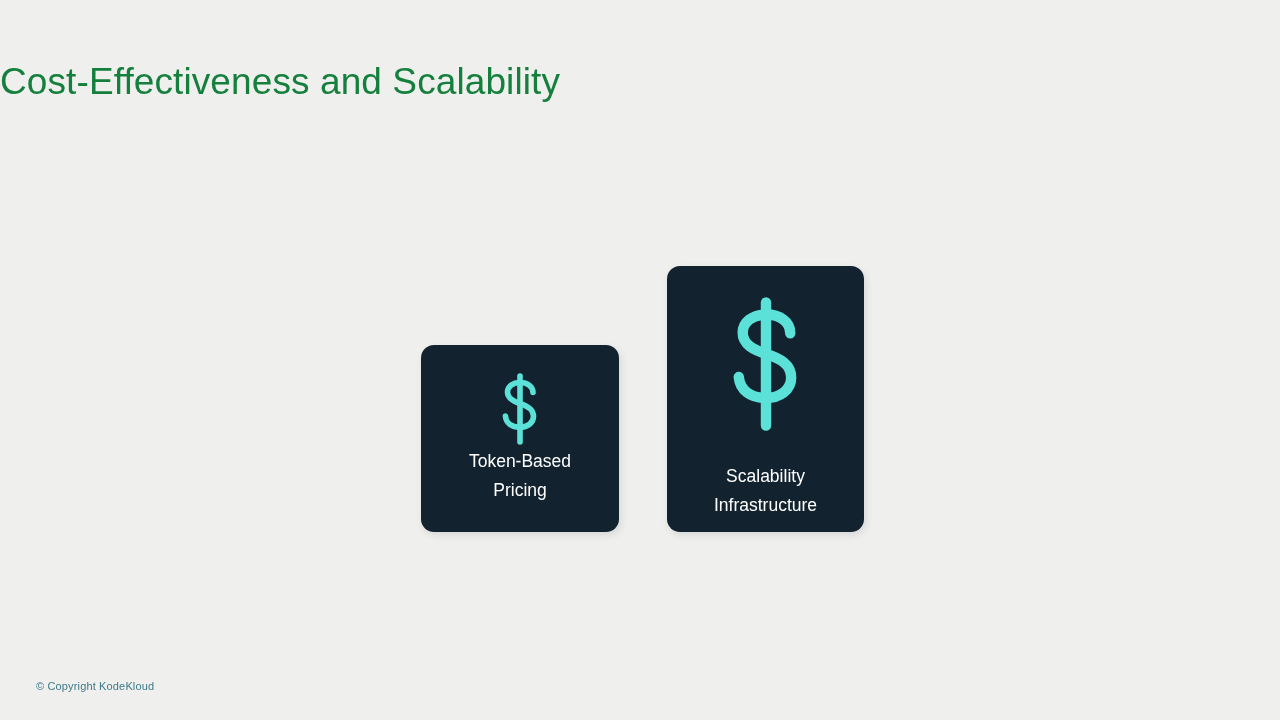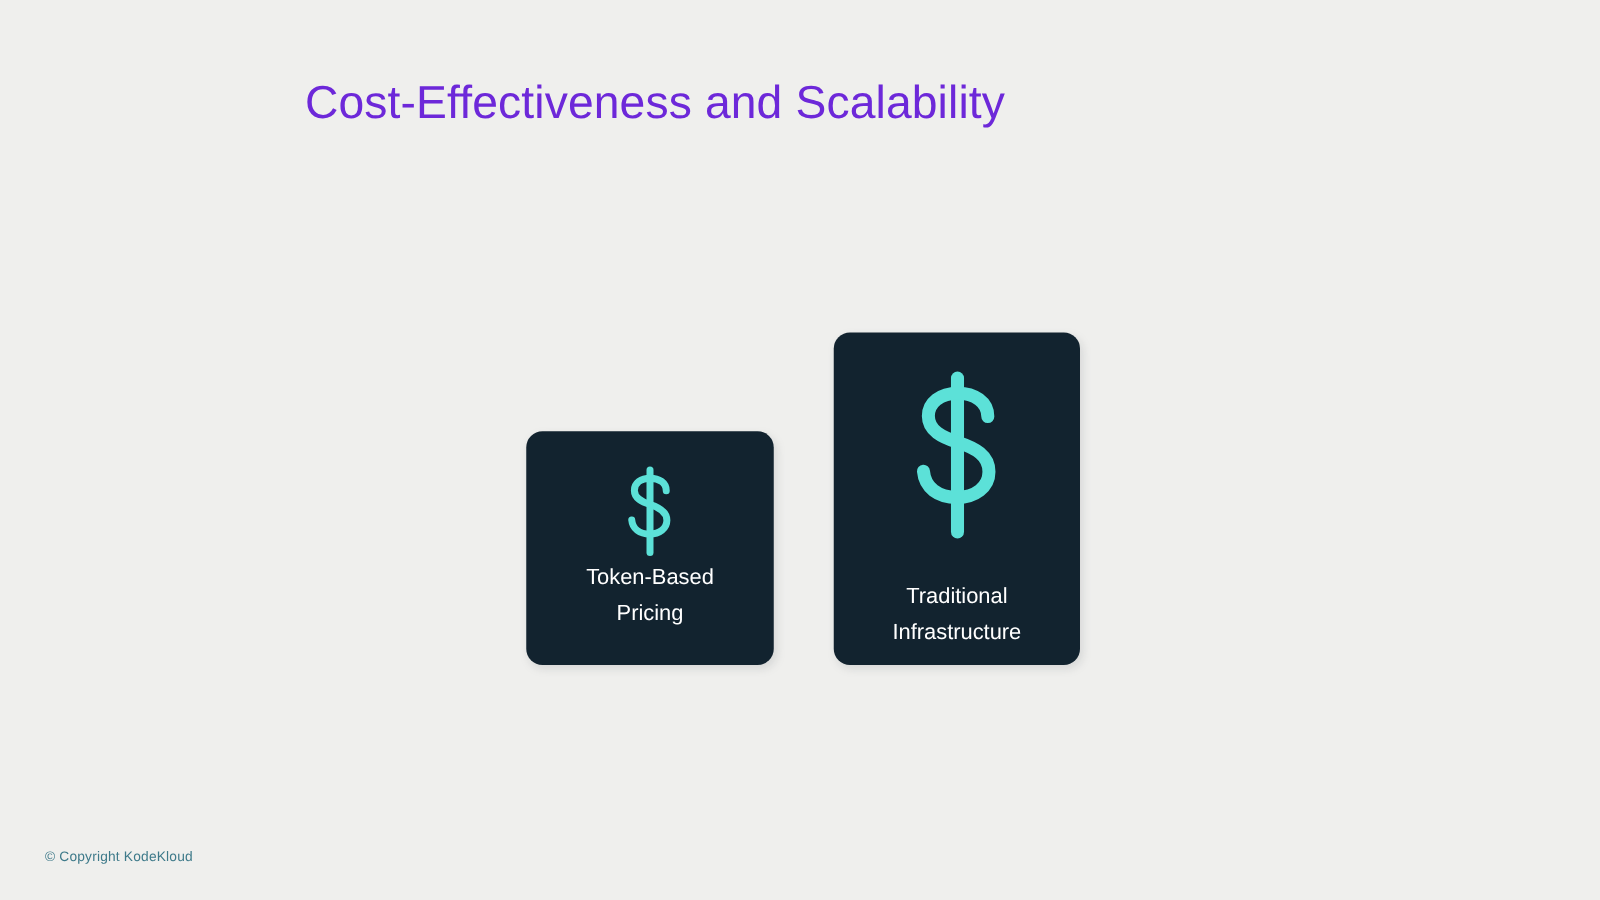--- a/index.html
+++ b/index.html
@@ -14,25 +14,24 @@
     overflow: hidden;
     position: relative;
   }
 
   
   .slide-title {
     position: absolute;
     top: 56px;
     left: 0;
     width: 1048px;
-    text-align: center;
     font-size: 37px;
     font-weight: 400;
     line-height: 52px;
-    color: #6d28d9;
+    color: #15803d;
     letter-spacing: 0.1px;
     white-space: nowrap;
   }
 
   
   .card-row {
     position: absolute;
     left: 421px;
     top: 266px;
     width: 444px;
@@ -152,20 +151,20 @@
                    C36 14.2 30.2 10.5 23.2 10.5
                    C15.6 10.5 10.5 14.6 10.5 20.3
                    C10.5 26.6 16.4 29.4 23.2 31.6
                    C30.6 34.0 36.5 37.2 36.5 44.2
                    C36.5 50.8 30.6 55.2 22.8 55.2
                    C14.6 55.2 9.0 51.0 8.4 44.0"></path>
         </g>
       </svg>
     </div>
     <div class="card-label">
-      <span>Traditional</span><br>
+      <span>Scalability</span><br>
       <span>Infrastructure</span>
     </div>
   </div>
 
 </div>
 
 <div class="footer-copyright">© Copyright KodeKloud</div>
 
 </body></html>

